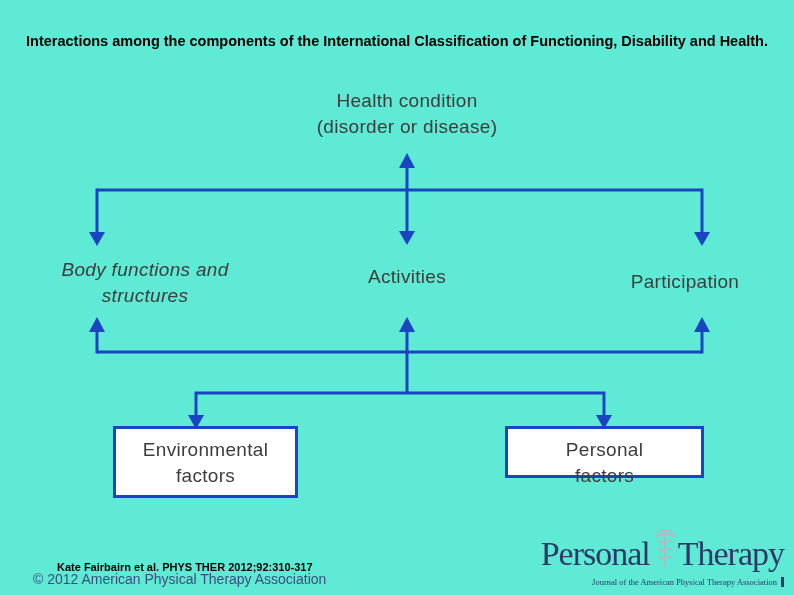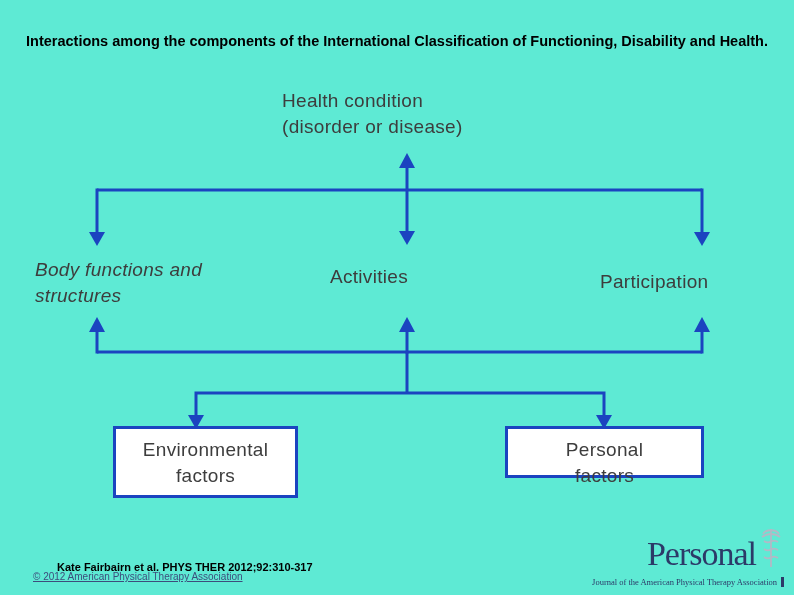--- a/index.html
+++ b/index.html
@@ -20,21 +20,21 @@
     font-weight:bold;
     color:#000000;
     line-height:21px;
   }
   .connectors{
     position:absolute;top:0;left:0;
     pointer-events:none;
   }
   .node{
     position:absolute;
-    text-align:left;
+    text-align:center;
     color:#3d3d3d;
     font-size:19px;
     line-height:26px;
     letter-spacing:0.3px;
   }
   .node-health{top:88px;left:282px;width:250px;}
   .node-body{top:257px;left:35px;width:220px;font-style:italic;}
   .node-activities{top:264px;left:330px;width:154px;}
   .node-participation{top:269px;left:600px;width:170px;}
   .factor-box{
@@ -55,23 +55,22 @@
     position:absolute;
     top:515px;left:57px;
     font-size:11px;
     font-weight:bold;
     color:#000000;
     margin-top:46px;
   }
   .copyright{
     position:absolute;
     top:571px;left:33px;
-    font-size:10px;
+    font-size:14px;
     color:#3d4d7c;
-    text-decoration:underline;
   }
   .logo{
     position:absolute;
     right:10px;bottom:6px;
     width:255px;
     text-align:right;
   }
   .logo-row{
     display:flex;
     align-items:flex-end;
@@ -182,17 +181,18 @@
           <g stroke="#b3b9c6" stroke-width="1.8" fill="none">
             <line x1="11" y1="2" x2="11" y2="40"></line>
             <path d="M3 7 C6 2, 16 2, 19 7"></path>
             <path d="M2 10 C7 6, 15 6, 20 10"></path>
             <path d="M4 14 C11 19, 11 10, 18 15"></path>
             <path d="M4 22 C11 27, 11 18, 18 23"></path>
             <path d="M4 30 C11 35, 11 26, 18 31"></path>
           </g>
         </svg>
       </span>
+      <span>Therapy</span>
     </div>
     <div class="logo-tagline">Journal of the American Physical Therapy Association</div>
   </div>
 
 </div>
 
 </body></html>

